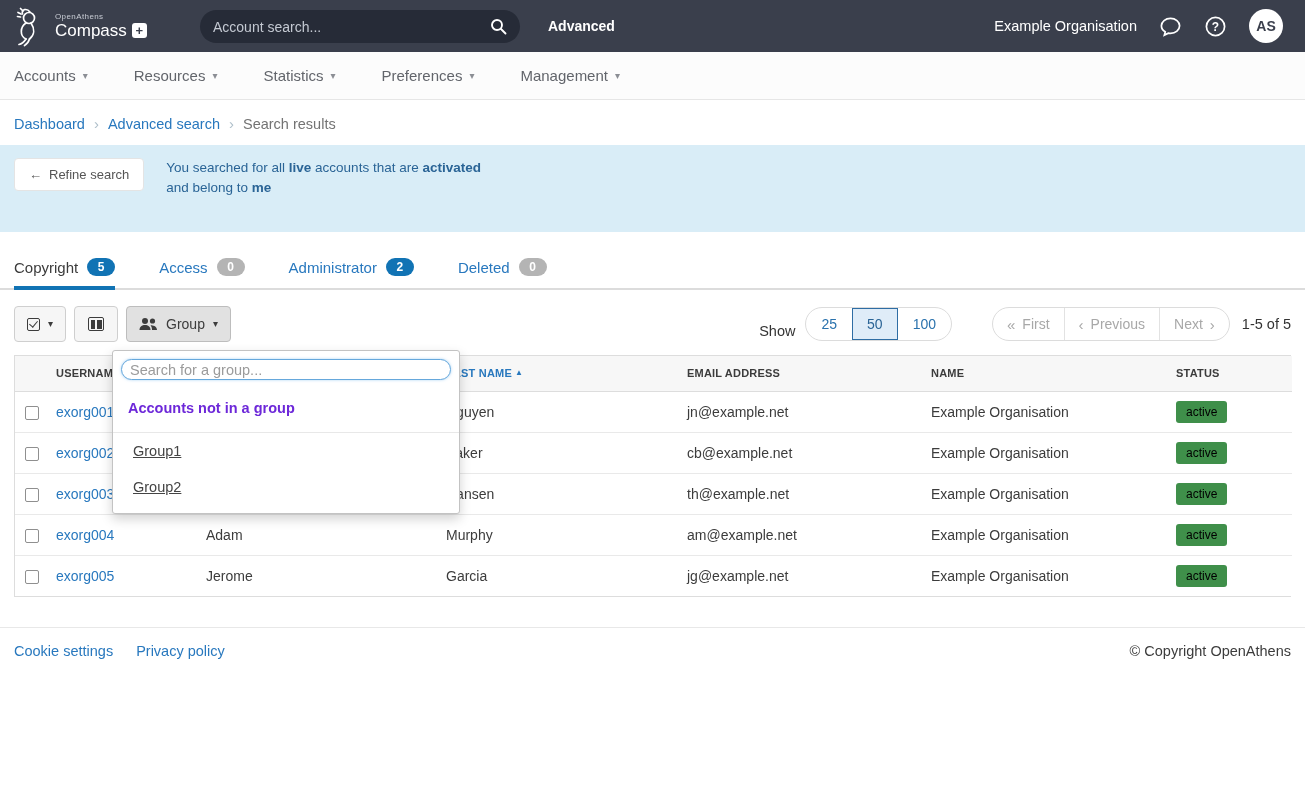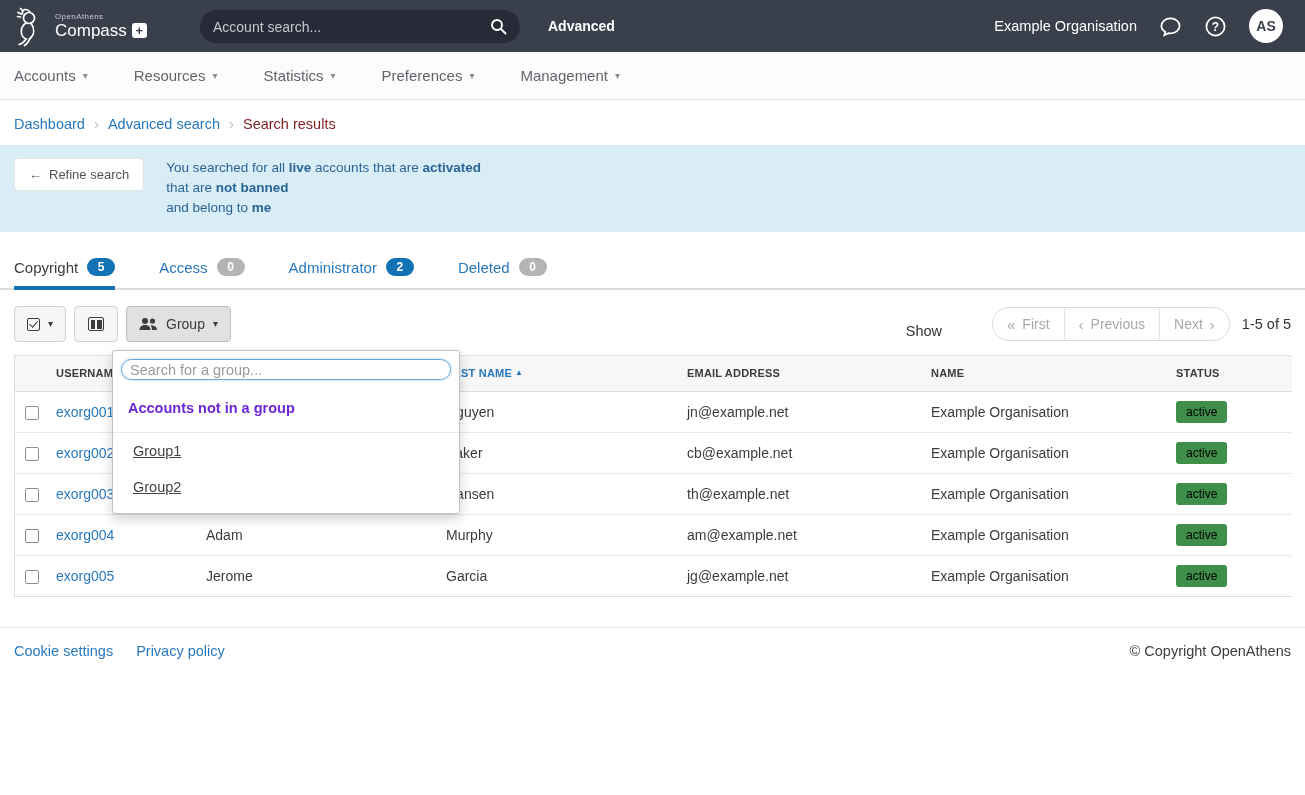--- a/index.html
+++ b/index.html
@@ -30,21 +30,21 @@
     font-size:14px; font-weight:bold; display:flex; align-items:center; justify-content:center; }
   
   .main-nav { height:48px; background:#fcfcfc; border-bottom:1px solid #e6e6e6;
     display:flex; align-items:center; gap:46px; padding-left:14px; }
   .nav-item { display:flex; align-items:center; gap:7px; font-size:15px; color:#62656b; cursor:pointer; }
   .caret { font-size:10px; color:#8b8e94; line-height:1; }
   
   .breadcrumb { display:flex; align-items:center; gap:9px; padding:15px 14px 13px; font-size:14.5px; }
   .breadcrumb a { color:#2878be; text-decoration:none; cursor:pointer; }
   .crumb-sep { color:#aebfca; font-size:15px; }
-  .crumb-current { color:#7f1d1d; }
+  .crumb-current { color:#737373; }
   
   .alert { background:#d9edf7; padding:13px 14px; display:flex; align-items:flex-start; min-height:87px; }
   .refine-btn { background:#fff; border:1px solid #e4e4e4; border-radius:4px; padding:8px 14px;
     font-size:13px; color:#555; display:flex; align-items:center; gap:7px; cursor:pointer;
     font-family:"Liberation Sans",sans-serif; }
   .summary { margin-left:22px; color:#2a6496; font-size:13.5px; line-height:20px; }
   .summary b { font-weight:bold; }
   
   .tabs { display:flex; gap:44px; padding:0 14px; margin-top:26px; border-bottom:2px solid #dcdcdc; }
   .tab { position:relative; display:flex; align-items:center; gap:9px; padding-bottom:12px;
@@ -196,21 +196,20 @@
   <span class="crumb-current">Search results</span>
 </div>
 
 <div class="alert">
   <button class="refine-btn">
     <span>←</span>
     <span>Refine search</span>
   </button>
   <div class="summary">
     <div><span>You searched for all </span><b>live</b><span> accounts that are </span><b>activated</b></div>
-    <div><span>that are </span><b>not banned</b></div>
     <div><span>and belong to </span><b>me</b></div>
   </div>
 </div>
 
 <div class="tabs">
   <div class="tab tab--active">
     <span>Copyright</span>
     <span class="badge badge--blue">5</span>
   </div>
   <div class="tab">
@@ -246,20 +245,25 @@
         <circle cx="13.5" cy="4" r="2.6"></circle>
           <path d="M12.5 8.2 c2.8 0.2 5.5 1.7 5.5 4.8 h-5 c0-2-0.5-3.6-1.5-4.8z"></path>
       </svg>
       <span>Group</span>
       <span class="caret" style="color:#3c3c3c">▾</span>
     </button>
   </div>
 
   <div class="toolbar-right">
     <span class="show-label">Show</span>
+    <div class="pill-group">
+      <span class="pill">25</span>
+      <span class="pill pill--selected">50</span>
+      <span class="pill">100</span>
+    </div>
     <div class="pager">
       <span class="pager-item">
         <span class="pager-glyph">«</span>
         <span>First</span>
       </span>
       <span class="pager-item">
         <span class="pager-glyph">‹</span>
         <span>Previous</span>
       </span>
       <span class="pager-item">

